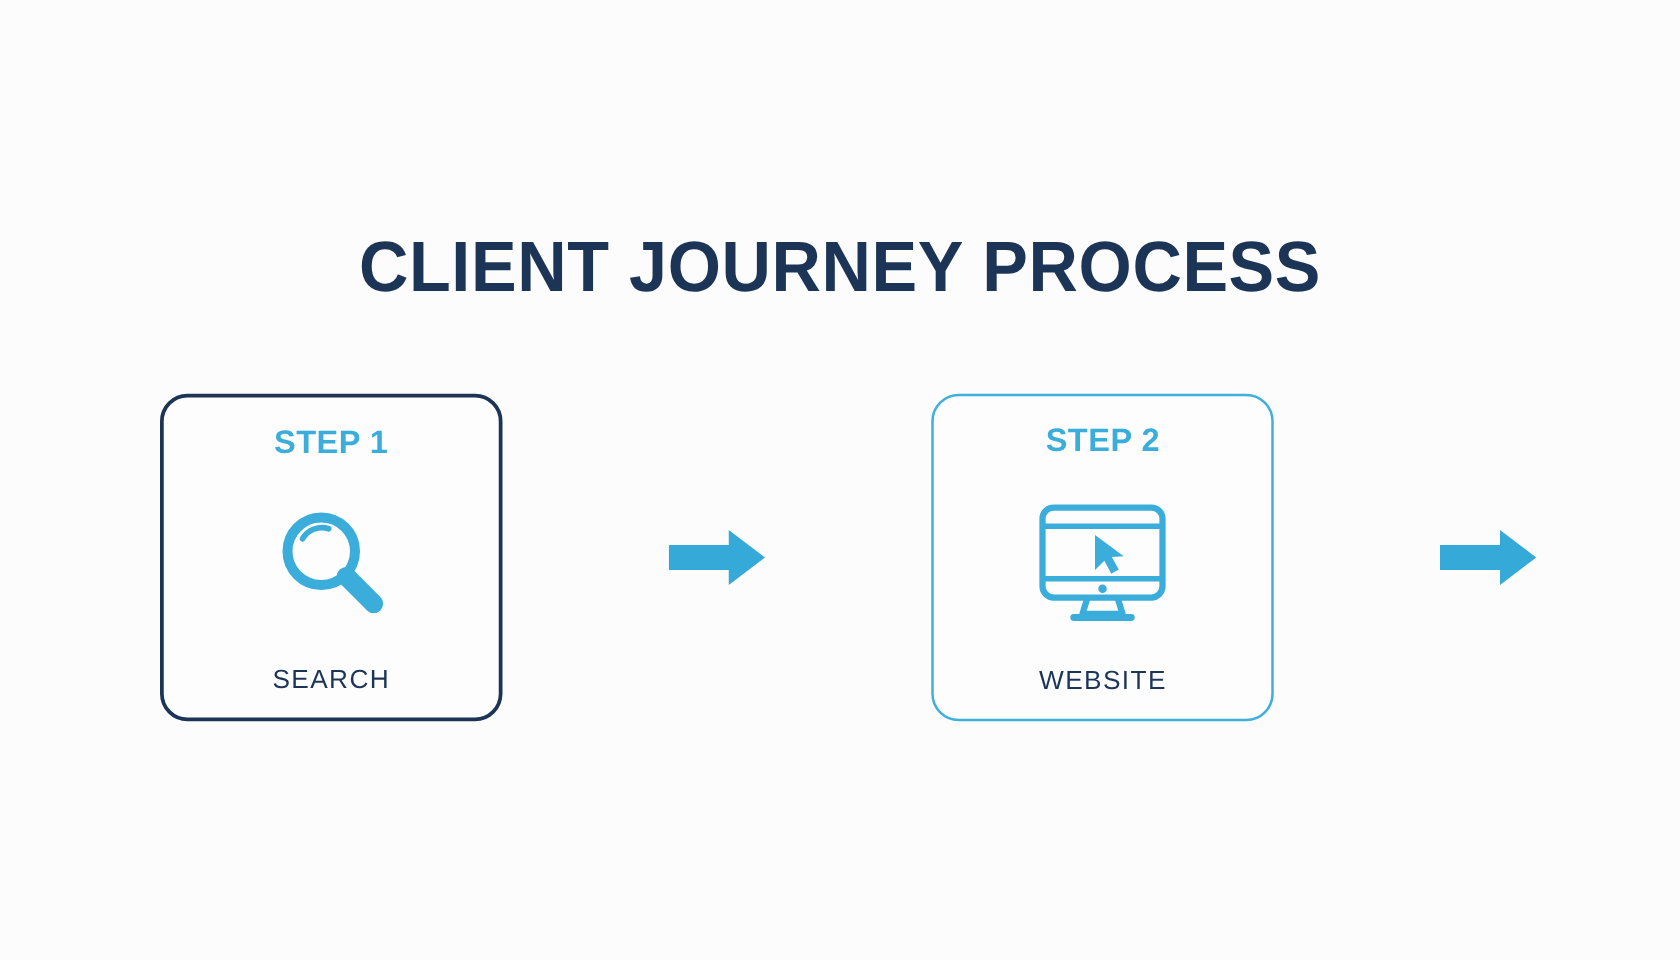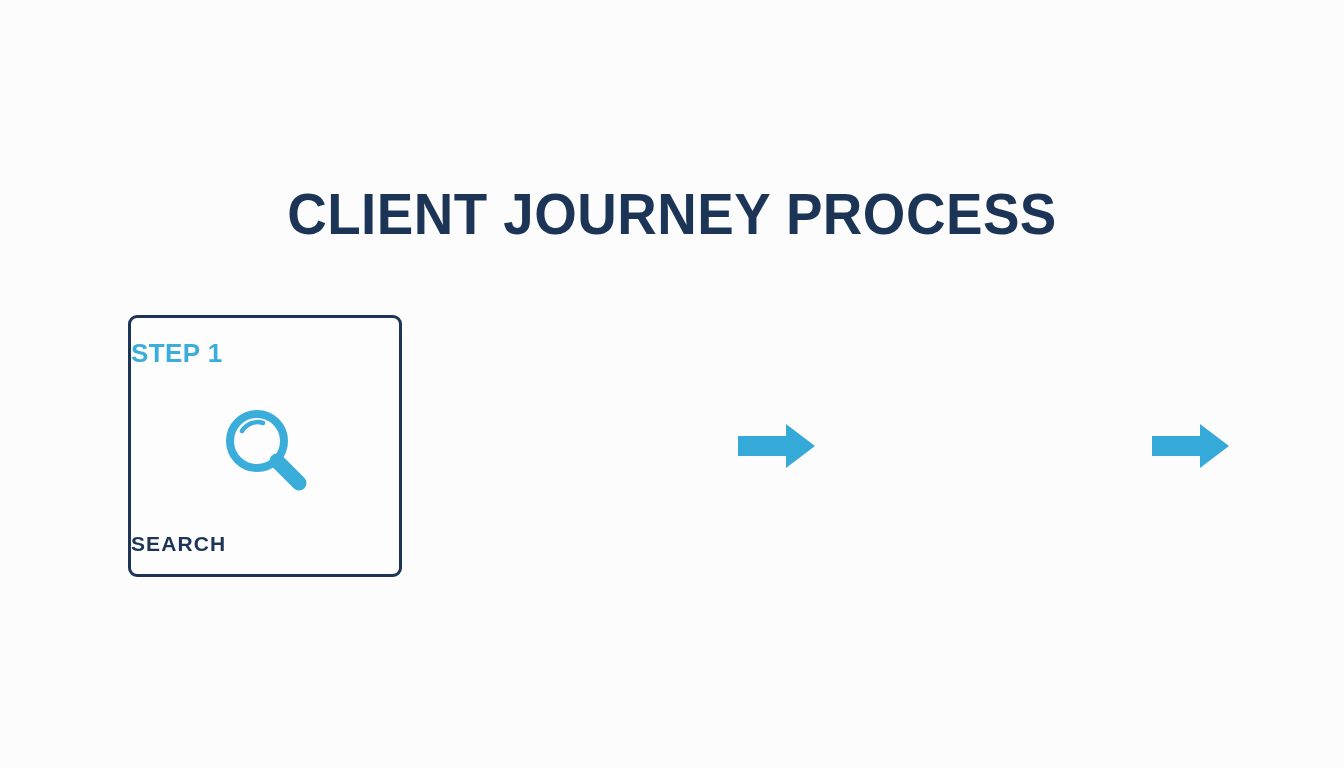--- a/index.html
+++ b/index.html
@@ -41,27 +41,27 @@
     display: flex;
     flex-direction: row;
     align-items: center;
     justify-content: space-between;
   }
 
   .card {
     width: 274px;
     height: 262px;
     box-sizing: border-box;
-    border-radius: 9px;
+    border-radius: 22px;
     background: #fdfdfe;
     position: relative;
     flex: 0 0 auto;
     display: flex;
     flex-direction: column;
-    align-items: flex-start;
+    align-items: center;
   }
   .card.accent-dark {
     border: 3px solid #1c3557;
   }
   .card.accent-light {
     border: 2.5px solid #3fafdc;
   }
 
   .step-label {
     margin-top: 22px;
@@ -79,21 +79,21 @@
     justify-content: center;
     width: 100%;
   }
   .icon-wrap svg {
     display: block;
   }
 
   .card-label {
     margin-bottom: 20px;
     font-size: 21px;
-    font-weight: bold;
+    font-weight: normal;
     color: #1c3557;
     letter-spacing: 1.1px;
     line-height: 1;
   }
 
   
   .arrow {
     flex: 0 0 auto;
     width: 80px;
     height: 46px;
@@ -124,20 +124,42 @@
     </div>
     <div class="card-label">SEARCH</div>
   </div>
 
   <div class="arrow">
     <svg width="78" height="46" viewBox="0 0 78 46" aria-hidden="true">
       <path d="M 0 13 L 48 13 L 48 1 L 77 23 L 48 45 L 48 33 L 0 33 Z" fill="#35a9d8"></path>
     </svg>
   </div>
 
+  <div class="card accent-light">
+    <div class="step-label">STEP 2</div>
+    <div class="icon-wrap">
+      <svg width="112" height="100" viewBox="0 0 112 100" aria-hidden="true">
+
+        <rect x="8" y="6" width="96" height="72" rx="9" ry="9" fill="none" stroke="#3badda" stroke-width="5"></rect>
+
+        <line x1="10" y1="21" x2="102" y2="21" stroke="#3badda" stroke-width="4.5"></line>
+
+        <line x1="10" y1="63" x2="102" y2="63" stroke="#3badda" stroke-width="4.5"></line>
+
+        <circle cx="56" cy="71" r="3.4" fill="#3badda"></circle>
+
+        <path d="M 44 78 L 40 91 L 72 91 L 68 78" fill="none" stroke="#3badda" stroke-width="5" stroke-linejoin="round"></path>
+
+        <line x1="33" y1="94" x2="79" y2="94" stroke="#3badda" stroke-width="5.5" stroke-linecap="round"></line>
+
+        <path d="M 50 28 L 50 56 L 57.5 48.5 L 63 59 L 69 55.5 L 63.5 45.5 L 73 45 Z" fill="#3badda"></path>
+      </svg>
+    </div>
+    <div class="card-label">WEBSITE</div>
+  </div>
 
   <div class="arrow">
     <svg width="78" height="46" viewBox="0 0 78 46" aria-hidden="true">
       <path d="M 0 13 L 48 13 L 48 1 L 77 23 L 48 45 L 48 33 L 0 33 Z" fill="#35a9d8"></path>
     </svg>
   </div>
 
 
 </div>
 

